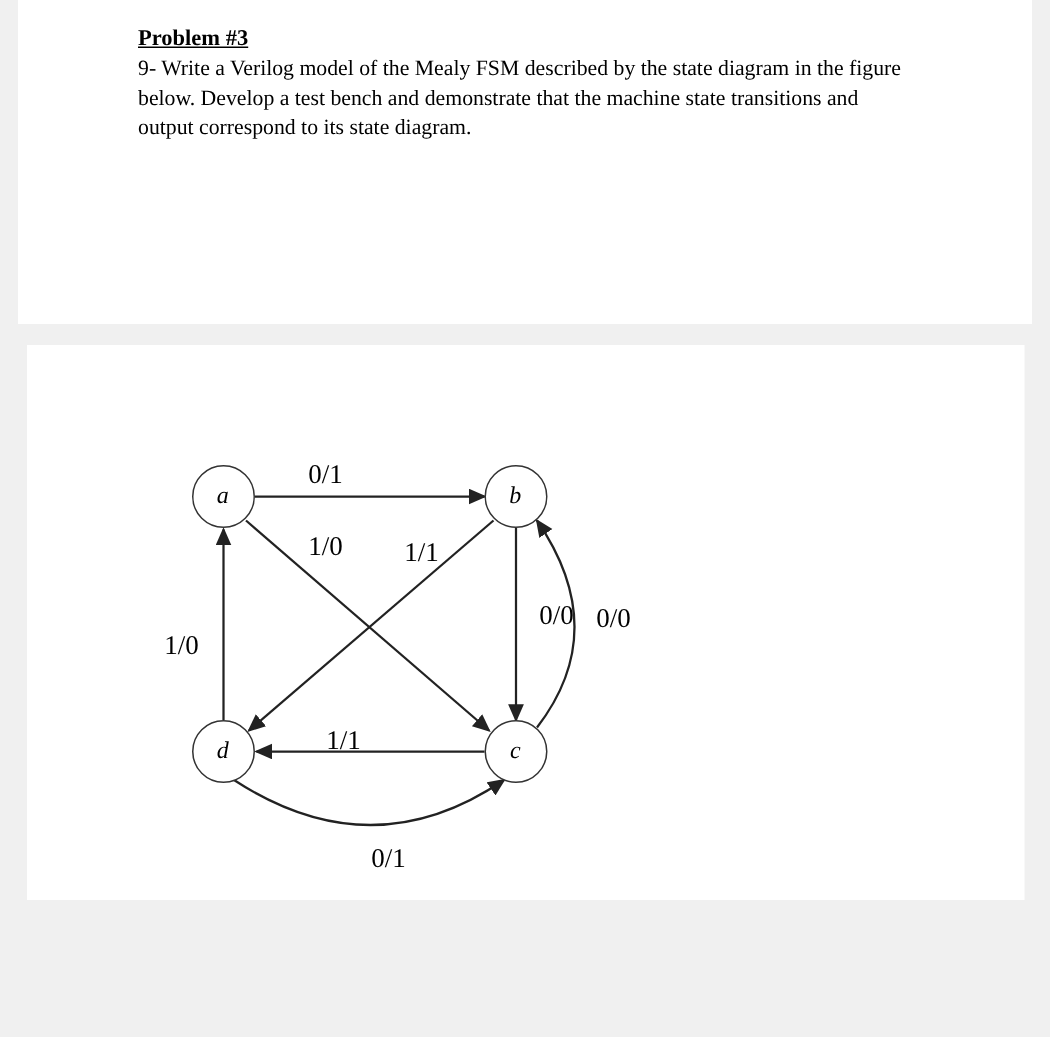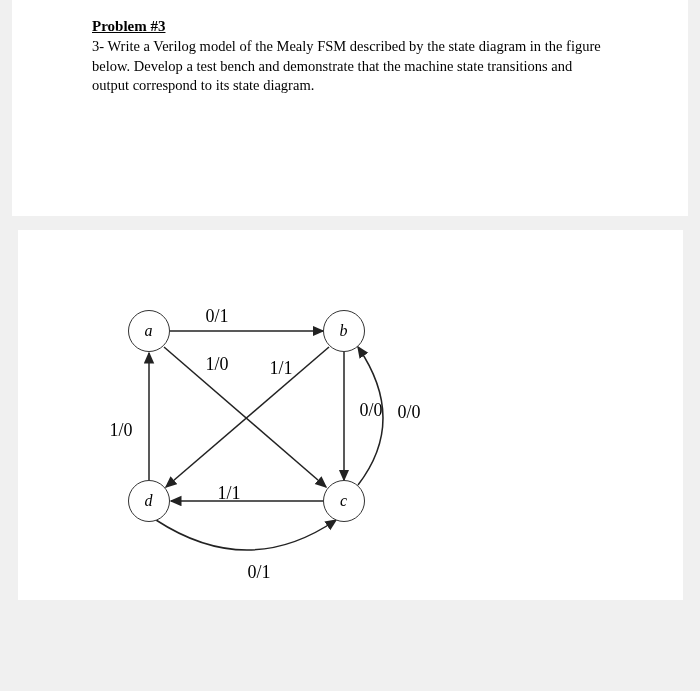--- a/index.html
+++ b/index.html
@@ -67,21 +67,21 @@
       z-index: 3;
       background: transparent;
     }
   </style>
 </head>
 <body>
 
 <div class="page-top">
   <div class="content-top">
     <div class="title">Problem #3</div>
-    <div class="body-text">3- Write a Verilog model of the Mealy FSM described by the state diagram in the figure below. Develop a test bench and demonstrate that the machine state transitions and output correspond to its state diagram.</div>
+    <div class="body-text">9- Write a Verilog model of the Mealy FSM described by the state diagram in the figure below. Develop a test bench and demonstrate that the machine state transitions and output correspond to its state diagram.</div>
   </div>
 </div>
 
 <div class="page-bottom">
   <div class="diagram">
     <svg width="340" height="300" style="position:absolute;left:0;top:0;z-index:1">
       <defs>
         <marker id="arrow" markerWidth="9" markerHeight="9" refX="7" refY="3.5" orient="auto">
           <polygon points="0 0, 8 3.5, 0 7" fill="#222"></polygon>
         </marker>

